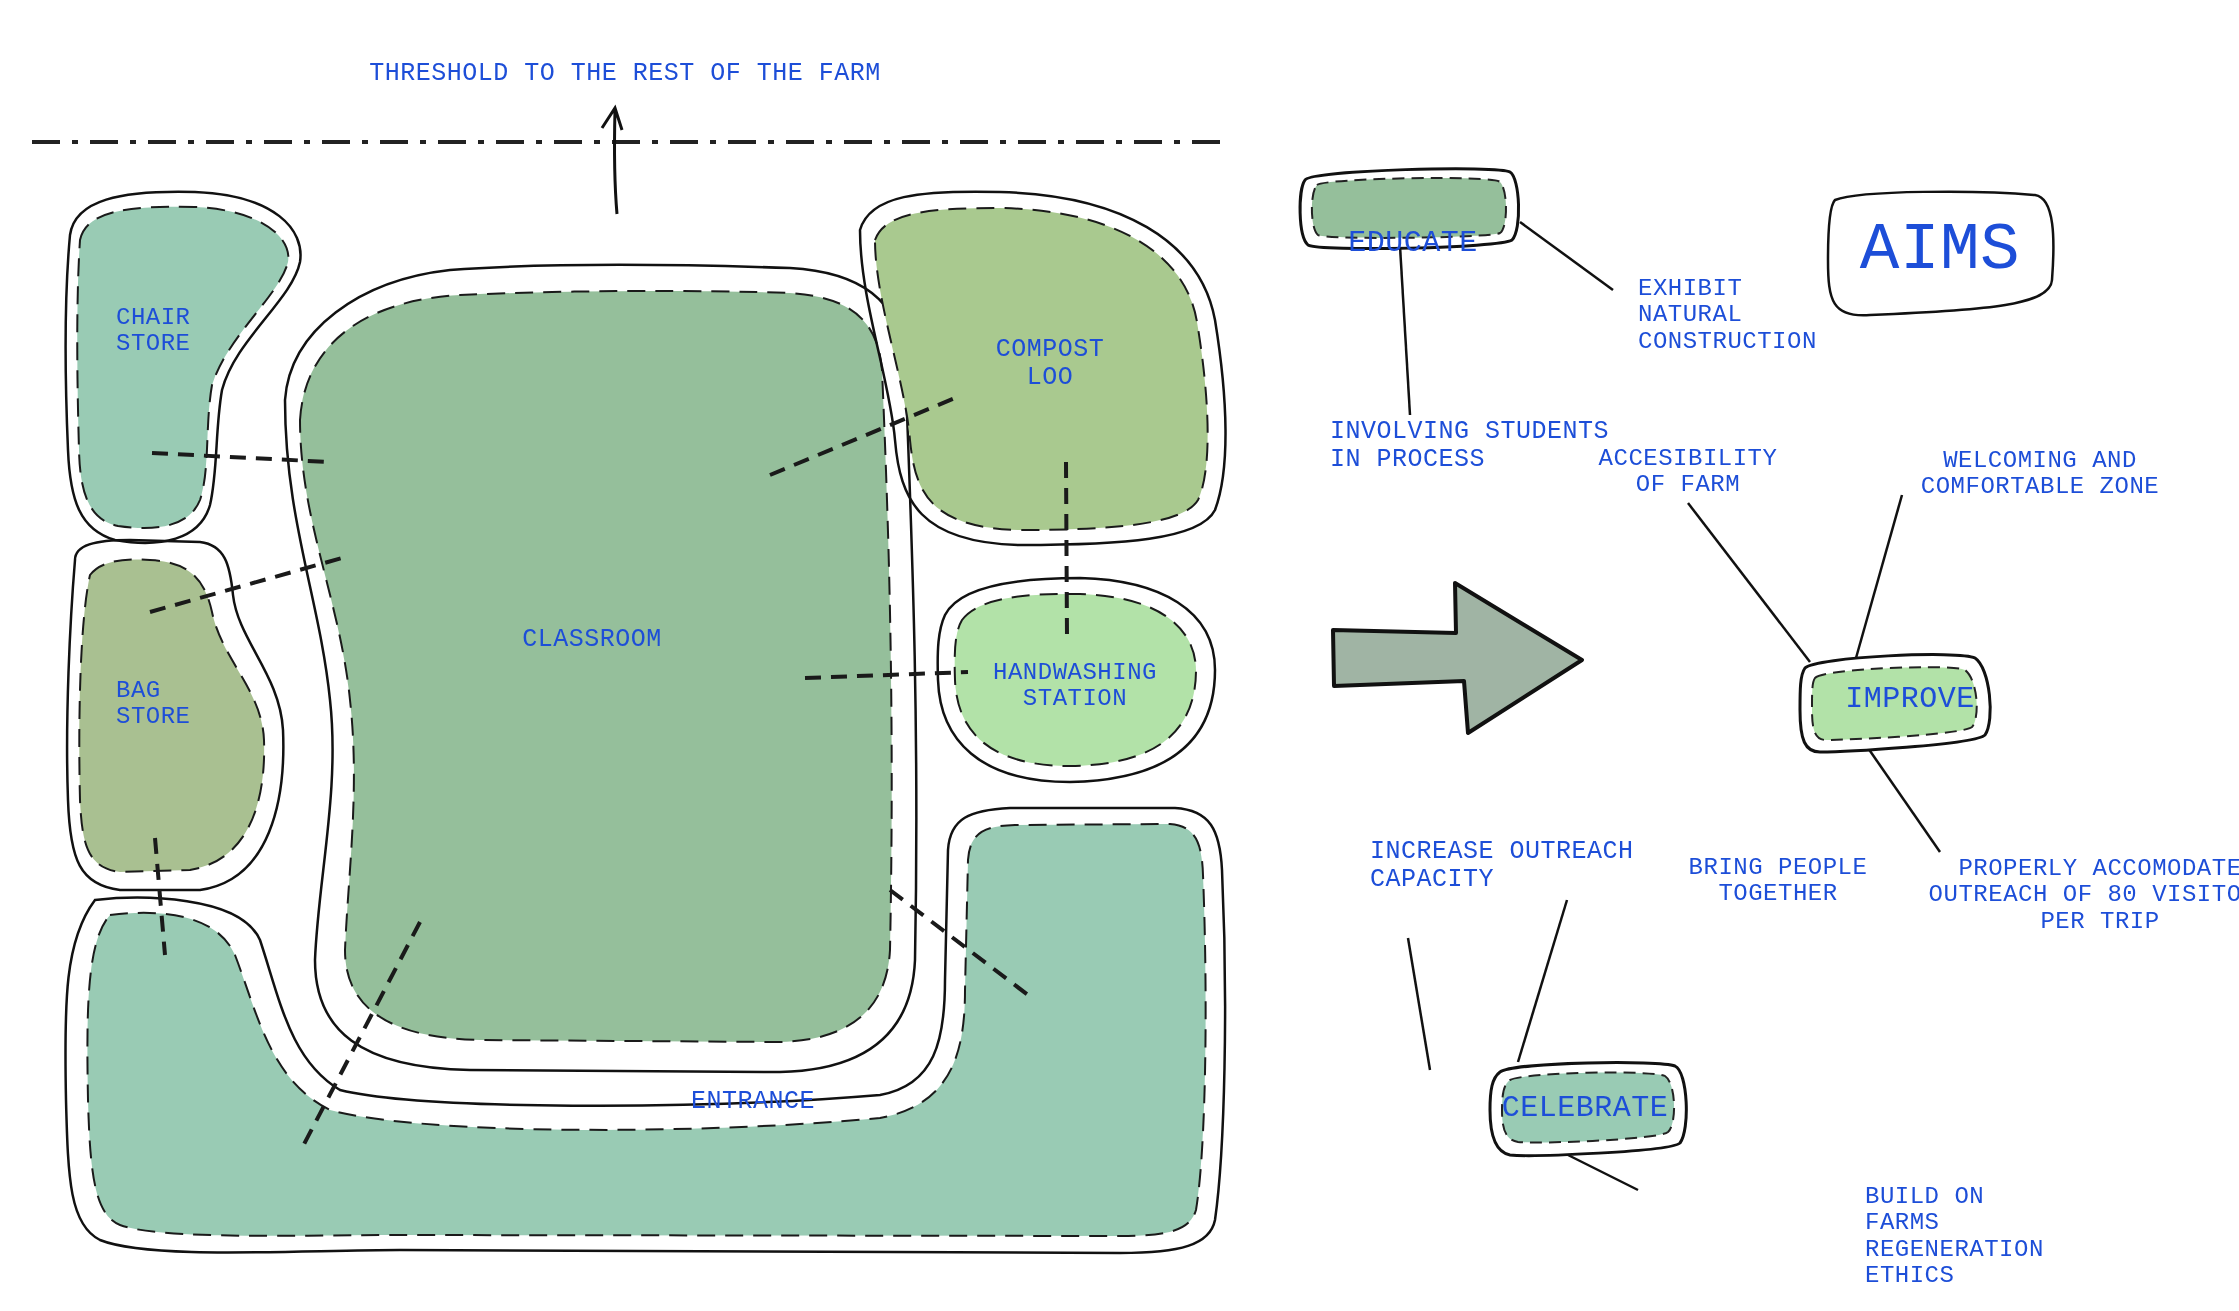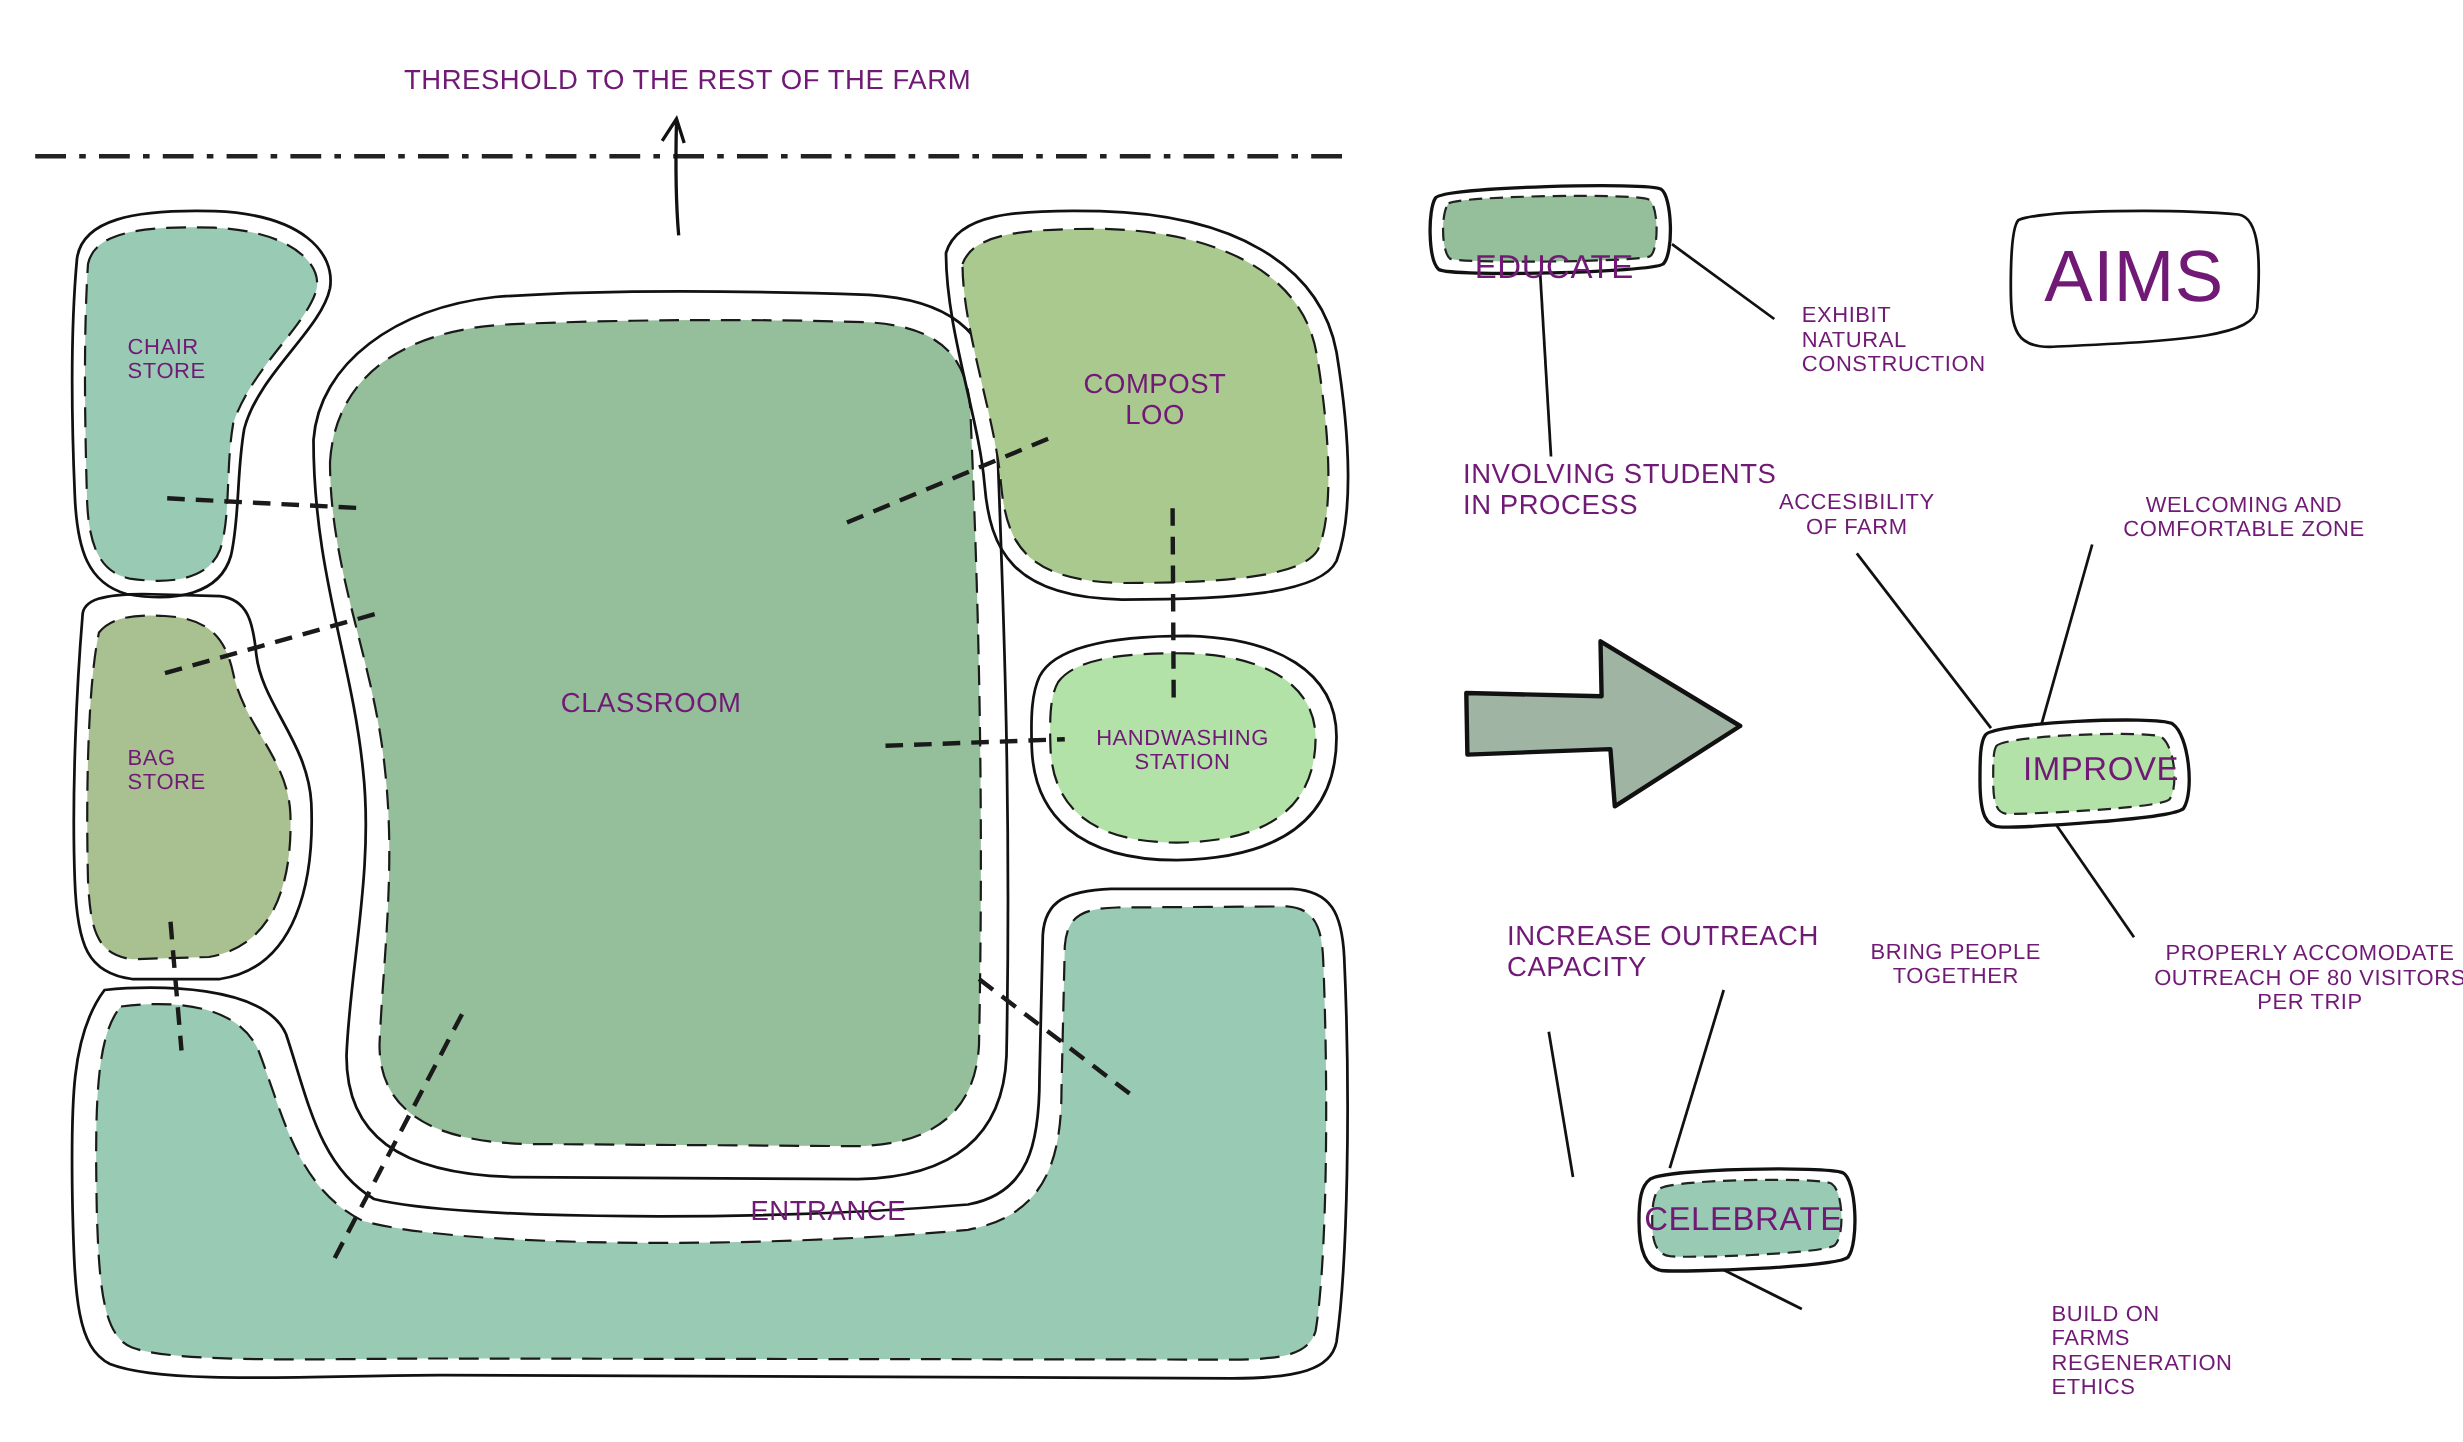--- a/index.html
+++ b/index.html
@@ -1,22 +1,22 @@
 <!DOCTYPE html>
 <html><head>
 <meta charset="utf-8">
 <style>
   html, body { margin:0; padding:0; background:#ffffff; }
   body { width:2239px; height:1311px; position:relative; overflow:hidden;
          font-family: "DejaVu Sans", sans-serif; color:#1e1e1e; }
   svg#canvas { position:absolute; left:0; top:0; }
   .lbl { position:absolute; text-transform:uppercase; line-height:1.1; white-space:pre; letter-spacing:0.5px;
-         font-family: Liberation Sans, sans-serif; color:#701a75; }
+         font-family: Liberation Mono, monospace; color:#1d4ed8; }
   .c { text-align:center; transform:translateX(-50%); }
-  .sm { font-size:20px; }
+  .sm { font-size:24px; }
   .md { font-size:25px; }
   .lg { font-size:30px; }
   .xl { font-size:66px; }
 </style>
 </head>
 <body>
 
 <svg id="canvas" width="2239" height="1311" viewBox="0 0 2239 1311">
 
   <path d="M32 142 L1228 142" stroke="#222" stroke-width="4" fill="none" stroke-dasharray="28 12 6 12"></path>

